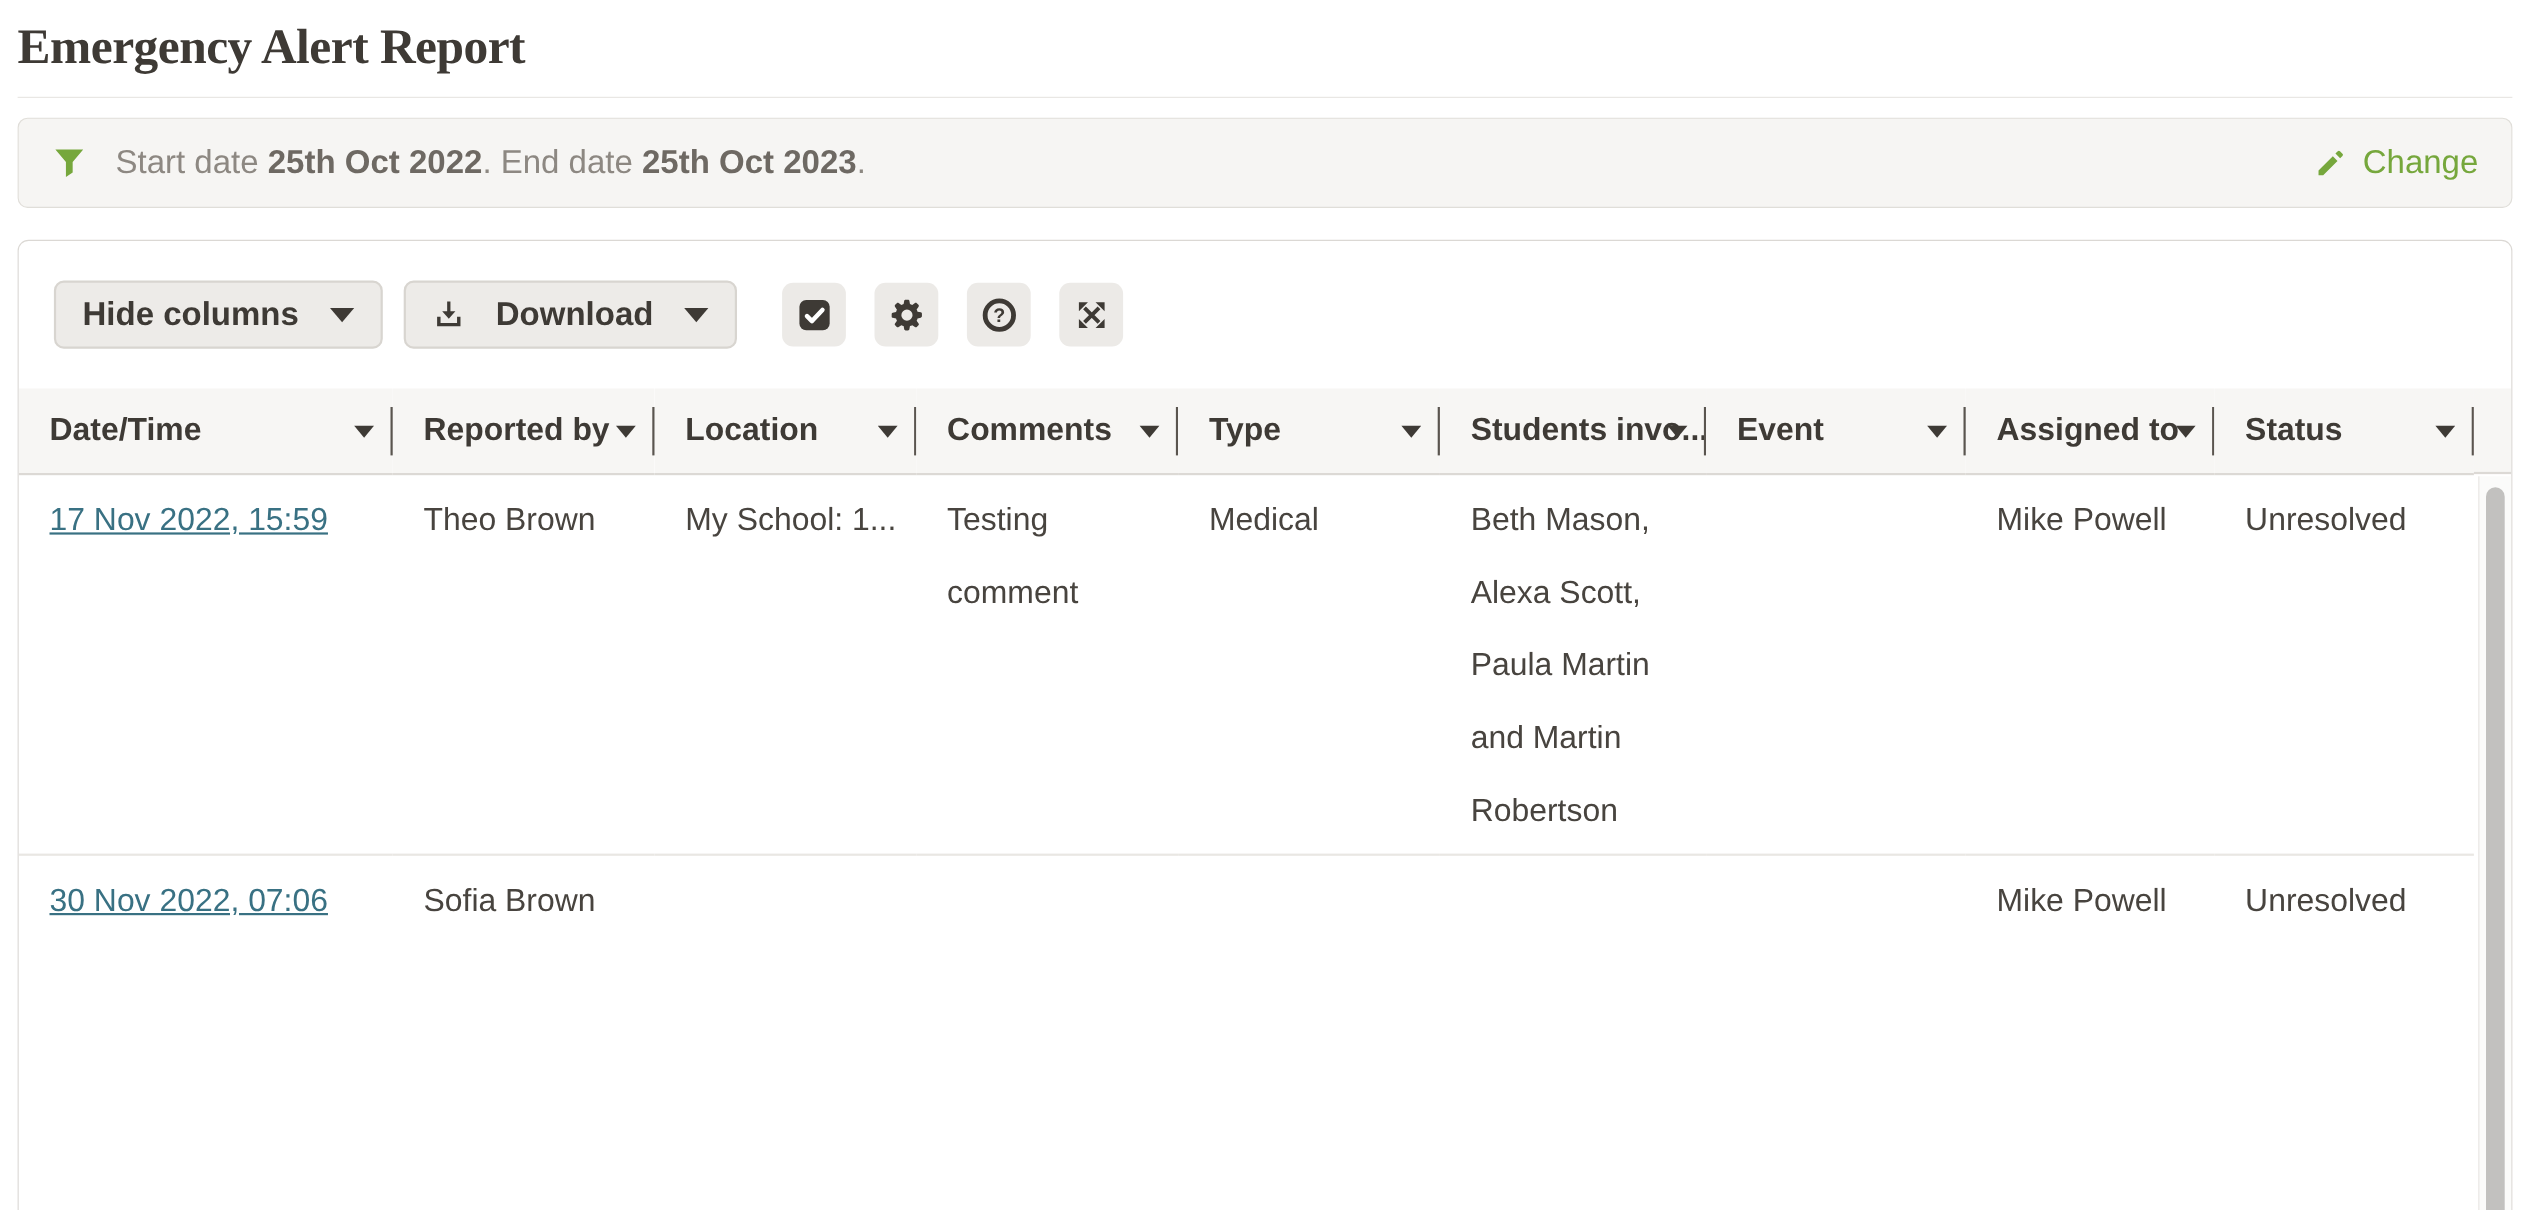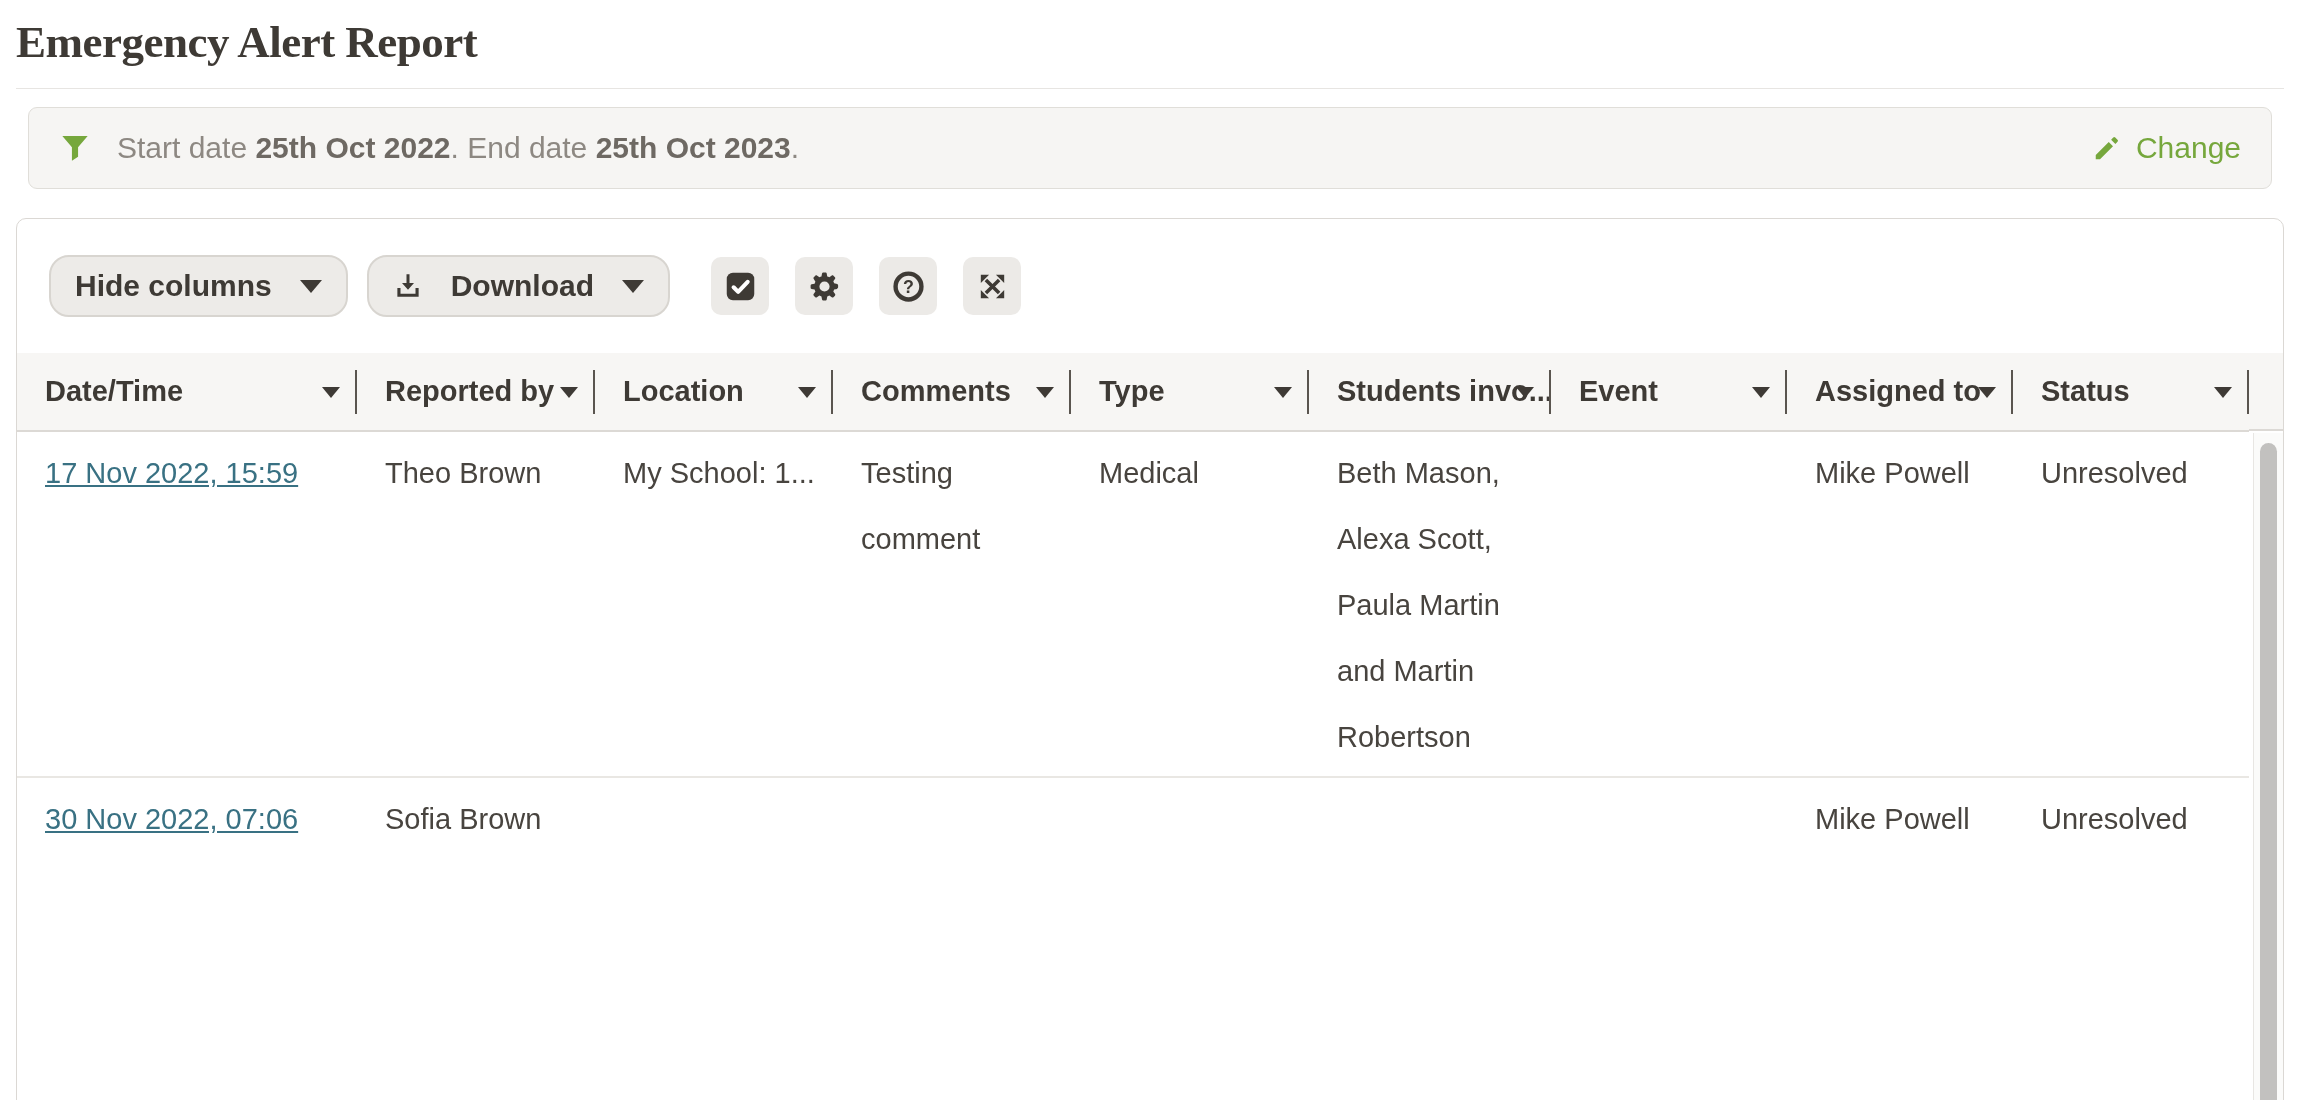--- a/index.html
+++ b/index.html
@@ -5,37 +5,37 @@
   html,body{margin:0;padding:0;}
   body{
     width:2300px;height:1100px;overflow:hidden;background:#fff;
     font-family:"Liberation Sans","DejaVu Sans",sans-serif;color:#3e3a35;position:relative;
   }
   
   .header-bar{margin:0 16px;padding:16px 0 20px;border-bottom:1px solid #e7e5e2;}
   .page-title{font-size:45px;font-weight:bold;margin:0;letter-spacing:-0.5px;color:#3e3a35;font-family:Liberation Serif, serif;}
   
   .filter-bar{
-    margin:18px 28px 0;height:82px;background:#f6f5f3;border:1px solid #e0ded9;border-radius:9px;
+    margin:18px 16px 0;height:82px;background:#f6f5f3;border:1px solid #e0ded9;border-radius:9px;
     display:flex;align-items:center;padding:0 30px;box-sizing:border-box;font-size:30px;color:#8d8882;
   }
   .filter-icon{width:32px;height:32px;color:#76a73c;flex:0 0 auto;}
   .filter-icon svg,.pencil-icon svg{width:100%;height:100%;display:block;}
   .filter-text{margin-left:26px;white-space:nowrap;}
   .filter-text b{color:#6e6963;}
   .change-link{margin-left:auto;display:flex;align-items:center;gap:14px;color:#76a73c;font-size:30px;text-decoration:none;cursor:pointer;}
   .pencil-icon{width:30px;height:30px;color:#76a73c;}
   
   .panel{
     position:absolute;left:16px;top:218px;width:2268px;height:1050px;box-sizing:border-box;
     border:1px solid #dbd8d4;border-radius:10px;background:#fff;overflow:hidden;
   }
   .toolbar{display:flex;align-items:center;padding:36px 32px 0;height:62px;}
   .btn{
-    height:62px;box-sizing:border-box;background:#edebe8;border:2px solid #d8d5d0;border-radius:20px;
+    height:62px;box-sizing:border-box;background:#edebe8;border:2px solid #d8d5d0;border-radius:9px;
     font-size:30px;font-weight:bold;color:#3e3a35;display:flex;align-items:center;padding:0 24px;gap:28px;
     font-family:inherit;cursor:pointer;white-space:nowrap;
   }
   .caret-down{width:0;height:0;border-left:11px solid transparent;border-right:11px solid transparent;border-top:13px solid #3e3a35;}
   .search-wrap{margin-left:auto;position:relative;width:600px;flex:0 0 auto;}
   .search-input{
     width:100%;height:62px;box-sizing:border-box;border:2px solid #ccc9c4;border-radius:10px;
     font-size:30px;padding:0 20px 0 72px;color:#4a4641;background:#fff;font-family:inherit;outline:none;
   }
   .search-input::placeholder{color:#55504b;opacity:1;}

